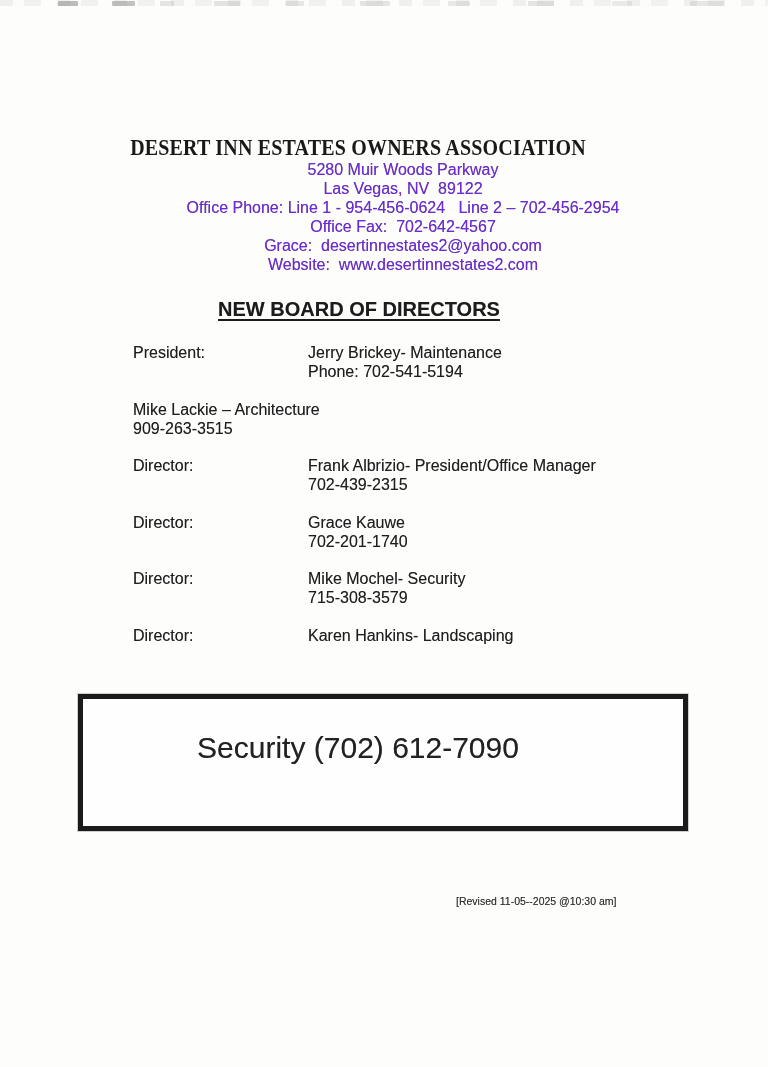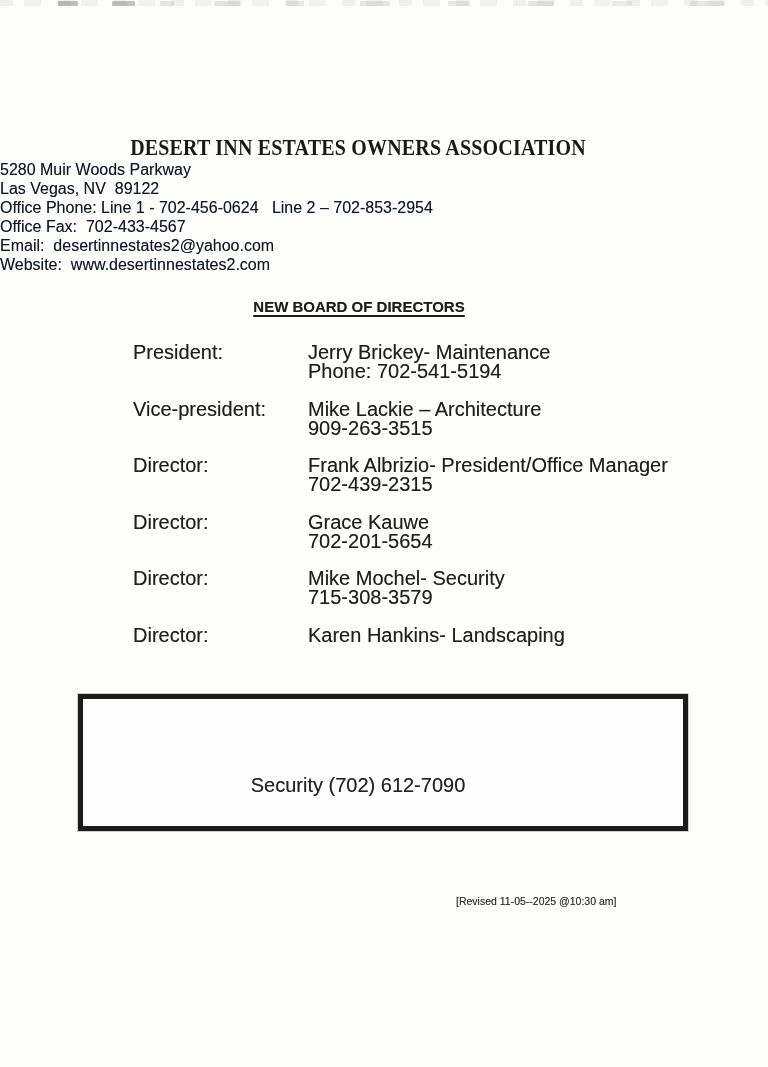--- a/index.html
+++ b/index.html
@@ -21,59 +21,60 @@
   }
   .scan-mark{position:absolute;height:5px;top:1px;background:#878787;border-radius:1px;}
 
   
   .org-title{
     top:135px;left:0;width:716px;text-align:center;
     font-family:"Liberation Serif", serif;font-weight:700;font-size:23px;line-height:25px;
     color:#191919;transform:scaleX(.87);letter-spacing:.2px;
   }
   .header-lines{
-    top:160px;left:0;width:716px;text-align:left;
-    font-size:16px;line-height:19px;color:#0f172a;
+    top:160px;left:0;width:716px;text-align:center;
+    font-size:16px;line-height:19px;color:#6d28d9;
     text-shadow:0 0 .4px rgba(34,34,34,.5);
+    padding-left:45px;
   }
 
   
   .section-title{
     top:298px;left:0;width:718px;text-align:center;
-    font-size:15px;font-weight:700;color:#1c1c1c;
+    font-size:20px;font-weight:700;color:#1c1c1c;
     text-shadow:0 0 .4px rgba(28,28,28,.45);
   }
   .section-title span{
     text-decoration:underline;text-decoration-thickness:2px;text-underline-offset:3px;
   }
 
   
   .board-list{top:343px;left:133px;width:560px;}
-  .board-row{display:flex;margin-bottom:18.6px;font-size:20px;line-height:19px;
+  .board-row{display:flex;margin-bottom:18.6px;font-size:16px;line-height:19px;
     text-shadow:0 0 .4px rgba(34,34,34,.5);}
   .board-role{width:175px;flex:0 0 175px;}
   .board-who{flex:1;}
 
   
   .sec-outer{
     top:694px;left:78px;width:610px;height:137px;box-sizing:border-box;
     border:2px solid #1b1b1b;background:#fefefe;
     box-shadow:0 0 0 1px rgba(120,120,120,.35);
   }
   .sec-inner{
     box-sizing:border-box;width:100%;height:100%;
     border:3px solid #1b1b1b;outline:1px solid #fdfdfc;outline-offset:-4px;
   }
   .sec-inner-wall{
     box-sizing:border-box;width:100%;height:100%;
     border:1px solid rgba(255,255,255,.9);
   }
   .sec-text{
-    margin-top:72px;text-align:center;transform:translateX(-25px);
-    font-size:20px;line-height:27px;color:#222;
+    margin-top:34px;text-align:center;transform:translateX(-25px);
+    font-size:30px;line-height:27px;color:#222;
     text-shadow:0 0 .4px rgba(34,34,34,.5);
   }
 
   
   .revision-note{
     top:895px;left:456px;font-size:10.5px;line-height:13px;color:#2e2e2e;
     text-shadow:0 0 .3px rgba(46,46,46,.5);
   }
 </style>
 </head>
@@ -90,57 +91,56 @@
   <span class="scan-mark" style="left:528px;width:26px;opacity:.2;"></span>
   <span class="scan-mark" style="left:612px;width:20px;opacity:.16;"></span>
   <span class="scan-mark" style="left:690px;width:34px;opacity:.18;"></span>
 </div>
 
 <div class="abs org-title">DESERT INN ESTATES OWNERS ASSOCIATION</div>
 
 <div class="abs header-lines">
   <div class="pre">5280 Muir Woods Parkway</div>
   <div class="pre">Las Vegas, NV  89122</div>
-  <div class="pre">Office Phone: Line 1 - 702-456-0624   Line 2 – 702-853-2954</div>
-  <div class="pre">Office Fax:  702-433-4567</div>
-  <div class="pre">Email:  desertinnestates2@yahoo.com</div>
+  <div class="pre">Office Phone: Line 1 - 954-456-0624   Line 2 – 702-456-2954</div>
+  <div class="pre">Office Fax:  702-642-4567</div>
+  <div class="pre">Grace:  desertinnestates2@yahoo.com</div>
   <div class="pre">Website:  www.desertinnestates2.com</div>
 </div>
 
 <div class="abs section-title">
   <span class="pre">NEW BOARD OF DIRECTORS</span>
 </div>
 
 <div class="abs board-list">
   <div class="board-row">
     <div class="board-role pre">President:</div>
     <div class="board-who">
       <div class="pre">Jerry Brickey- Maintenance</div>
       <div class="pre">Phone: 702-541-5194</div>
     </div>
   </div>
   <div class="board-row">
-    <div class="board-role pre">Vice-president:</div>
     <div class="board-who">
       <div class="pre">Mike Lackie – Architecture</div>
       <div class="pre">909-263-3515</div>
     </div>
   </div>
   <div class="board-row">
     <div class="board-role pre">Director:</div>
     <div class="board-who">
       <div class="pre">Frank Albrizio- President/Office Manager</div>
       <div class="pre">702-439-2315</div>
     </div>
   </div>
   <div class="board-row">
     <div class="board-role pre">Director:</div>
     <div class="board-who">
       <div class="pre">Grace Kauwe</div>
-      <div class="pre">702-201-5654</div>
+      <div class="pre">702-201-1740</div>
     </div>
   </div>
   <div class="board-row">
     <div class="board-role pre">Director:</div>
     <div class="board-who">
       <div class="pre">Mike Mochel- Security</div>
       <div class="pre">715-308-3579</div>
     </div>
   </div>
   <div class="board-row">

